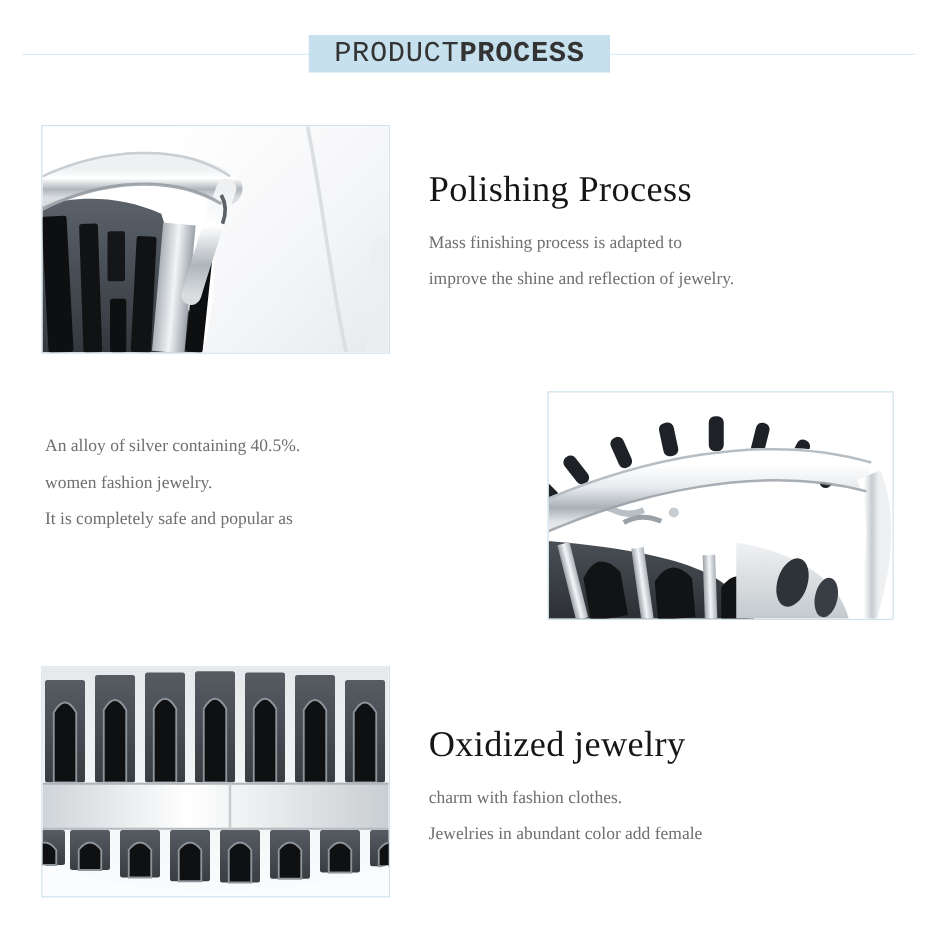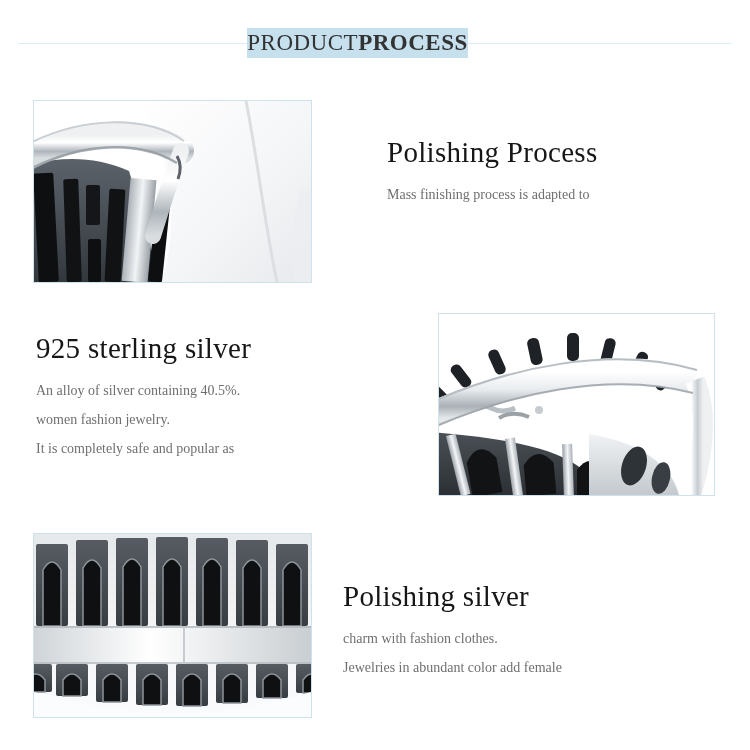--- a/index.html
+++ b/index.html
@@ -5,41 +5,41 @@
   html,body { margin:0; padding:0; }
   body {
     width:750px; height:750px; position:relative; background:#ffffff;
     font-family:"Liberation Serif", serif; overflow:hidden;
   }
   .divider {
     position:absolute; left:18px; top:43px; width:714px; height:1px;
     background:#daecf5;
   }
   .header-box {
-    position:absolute; left:247px; top:28px; width:221px; height:30px;
+    position:absolute; left:247px; top:28px; width:241px; height:30px;
     background:#c6e0ee; display:flex; align-items:center; justify-content:center;
-    font-family:Liberation Serif, serif; font-size:23px; color:#333333;
+    font-family:Liberation Mono, monospace; font-size:23px; color:#333333;
     letter-spacing:0.5px;
   }
   .header-box .bold { font-weight:700; }
   .img {
     position:absolute; border:1px solid #cfe2ec; background:#ffffff; overflow:hidden;
   }
   .img svg { display:block; }
   .img1 { left:33px; top:100px; width:277px; height:181px; }
   .img2 { left:438px; top:313px; width:275px; height:181px; }
   .img3 { left:33px; top:533px; width:277px; height:183px; }
   .text { position:absolute; }
   .text h2 {
     margin:0; font-size:29px; font-weight:400; color:#161616; letter-spacing:0.3px;
     font-family:"Liberation Serif", serif; white-space:nowrap;
   }
   .text p { margin:11px 0 0 0; font-size:14px; line-height:29px; color:#6f6f6f; }
   .text p .line { display:block; white-space:nowrap; }
-  .t1 { left:343px; top:136px;margin-left:44px; }
+  .t1 { left:343px; top:136px; }
   .t2 { left:36px;  top:332px; }
   .t3 { left:343px; top:580px; }
 </style>
 </head>
 <body>
 
 <div class="divider"></div>
 
 <div class="header-box">
   <span>PRODUCT</span>
@@ -87,25 +87,25 @@
     <path d="M-8 44 C 48 15 112 14 150 40" stroke="#c9ced3" stroke-width="2" fill="none"></path>
     <path d="M-8 70 C 48 41 104 39 143 62" stroke="#8f969c" stroke-width="2.5" fill="none" opacity="0.8"></path>
     <path d="M143 55 C 147 62 147 70 144 78" stroke="#5c6268" stroke-width="3" fill="none"></path>
   </svg>
 </figure>
 
 <div class="text t1">
   <h2>Polishing Process</h2>
   <p>
     <span class="line">Mass finishing process is adapted to</span>
+    <span class="line">improve the shine and reflection of jewelry.</span>
   </p>
 </div>
 
 <div class="text t2">
-  <h2>925 sterling silver</h2>
   <p>
     <span class="line">An alloy of silver containing 40.5%.</span>
     <span class="line">women fashion jewelry.</span>
     <span class="line">It is completely safe and popular as</span>
   </p>
 </div>
 
 <figure class="img img2" style="margin:0">
   <svg width="275" height="181" viewBox="0 0 275 181">
     <defs>
@@ -257,18 +257,18 @@
       <g transform="translate(262 130)">
           <rect width="32" height="29" rx="2" fill="url(#g3cell)"></rect>
           <path d="M7 29 L7 16 Q16 4 25 16 L25 29 Z" fill="#0e1012" stroke="#8d949a" stroke-width="1.5"></path>
         </g>
     </g>
     <path d="M0 183 L0 158 C 60 174 95 179 138 180 C 190 179 230 172 277 158 L277 183 Z" fill="#fbfcfd"></path>
   </svg>
 </figure>
 
 <div class="text t3">
-  <h2>Polishing silver</h2>
+  <h2>Oxidized jewelry</h2>
   <p>
     <span class="line">charm with fashion clothes.</span>
     <span class="line">Jewelries in abundant color add female</span>
   </p>
 </div>
 
 </body></html>

